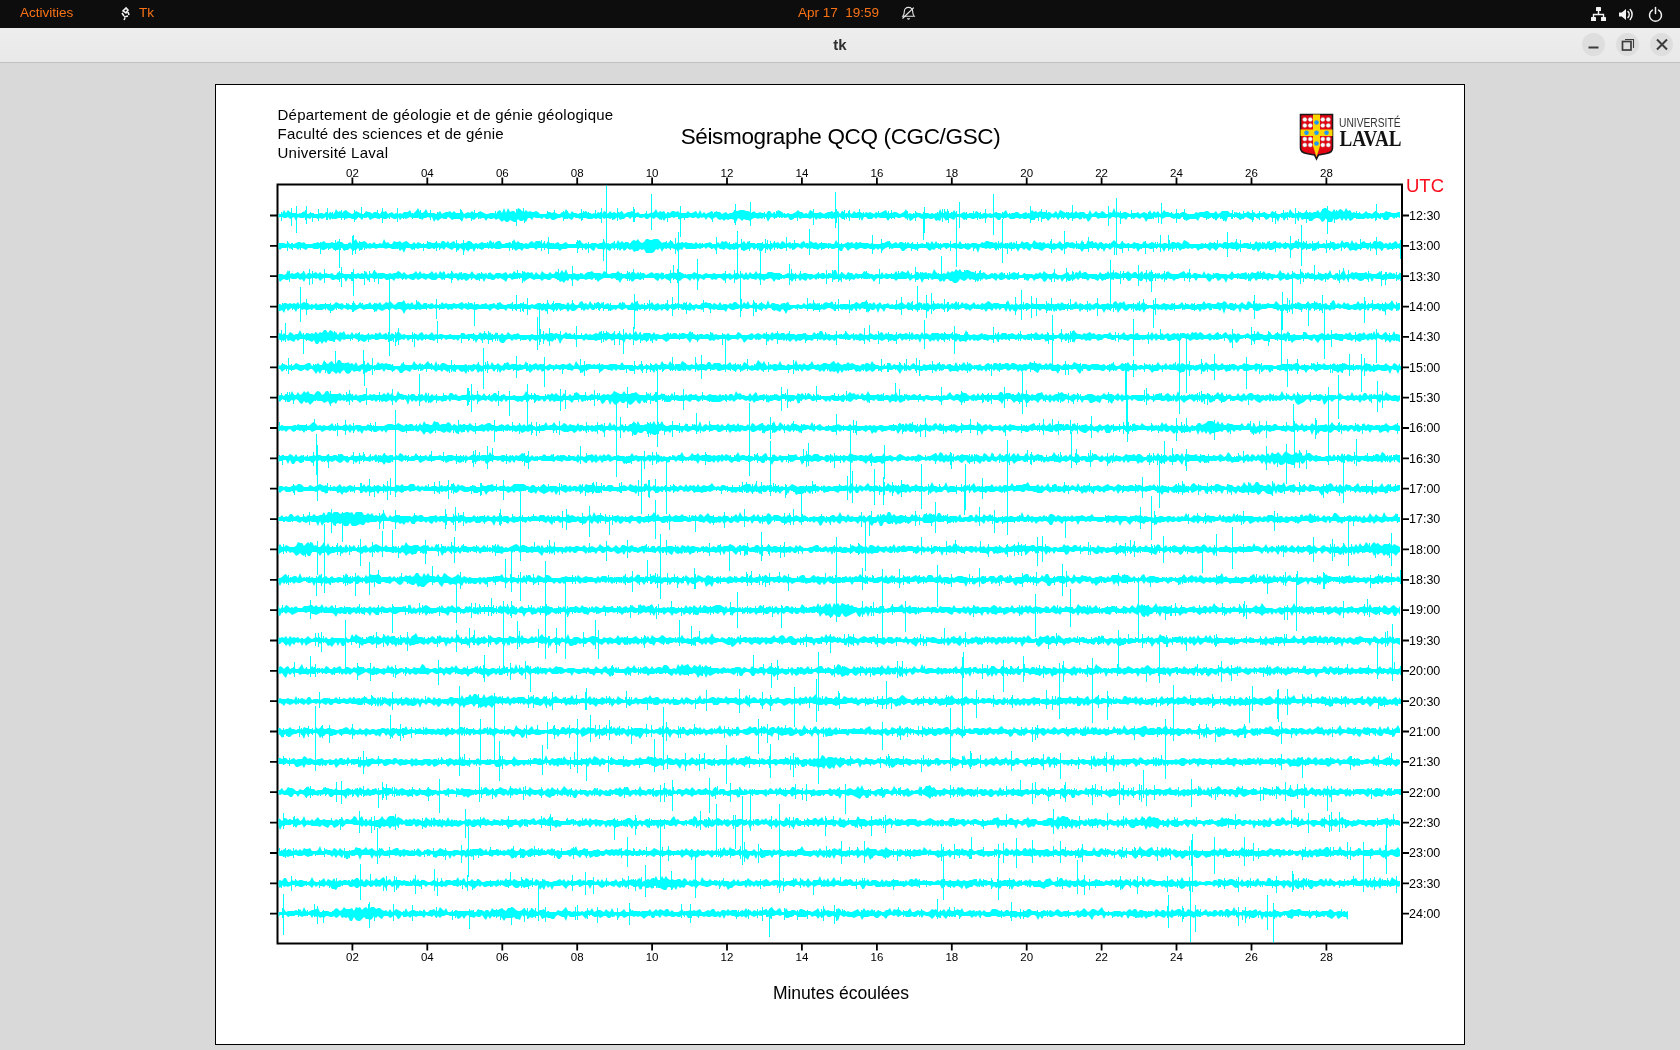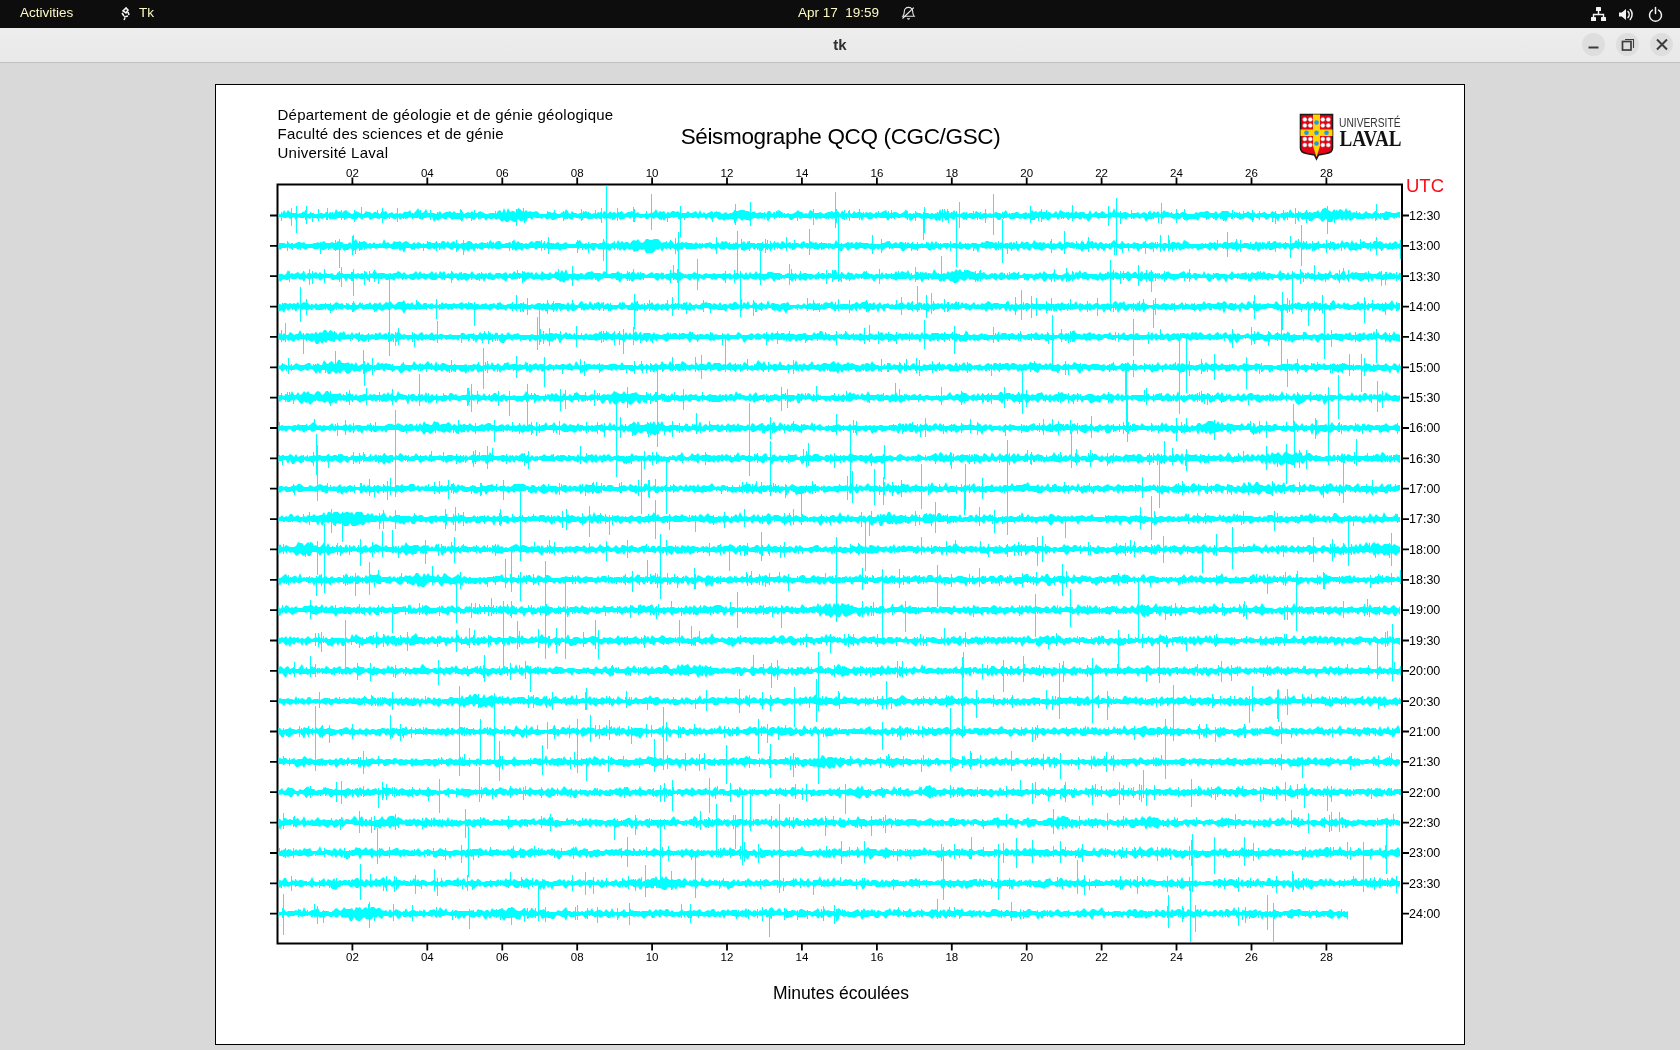--- a/index.html
+++ b/index.html
@@ -1,16 +1,16 @@
 <!DOCTYPE html>
 <html><head><meta charset="utf-8">
 <style>
 html,body{margin:0;padding:0;width:1680px;height:1050px;overflow:hidden;
 background:#d9d9d9;font-family:"Liberation Sans",sans-serif;}
-#topbar{position:absolute;left:0;top:0;width:1680px;height:28px;background:#0d0d0d;color:#fef9c3;}
+#topbar{position:absolute;left:0;top:0;width:1680px;height:28px;background:#0d0d0d;color:#f97316;}
 #topbar .act{position:absolute;left:20px;top:5px;font-size:13.5px;}
 #topbar .tkapp{position:absolute;left:117px;top:5px;font-size:13.5px;}
 #topbar .clock{position:absolute;left:798px;top:5px;font-size:13.5px;text-align:center;}
 #titlebar{position:absolute;left:0;top:28px;width:1680px;height:34px;
 background:linear-gradient(#ededed,#e9e9e9);border-bottom:1px solid #c1c1c1;}
 #titlebar .t{position:absolute;left:0;width:1680px;top:8px;text-align:center;font-size:15px;font-weight:bold;color:#2e2e2e;}
 .wbtn{position:absolute;top:33px;width:23px;height:23px;border-radius:50%;background:#dedede;}
 #canvas{position:absolute;left:215px;top:84px;width:1250px;height:961px;}
 </style></head>
 <body>

